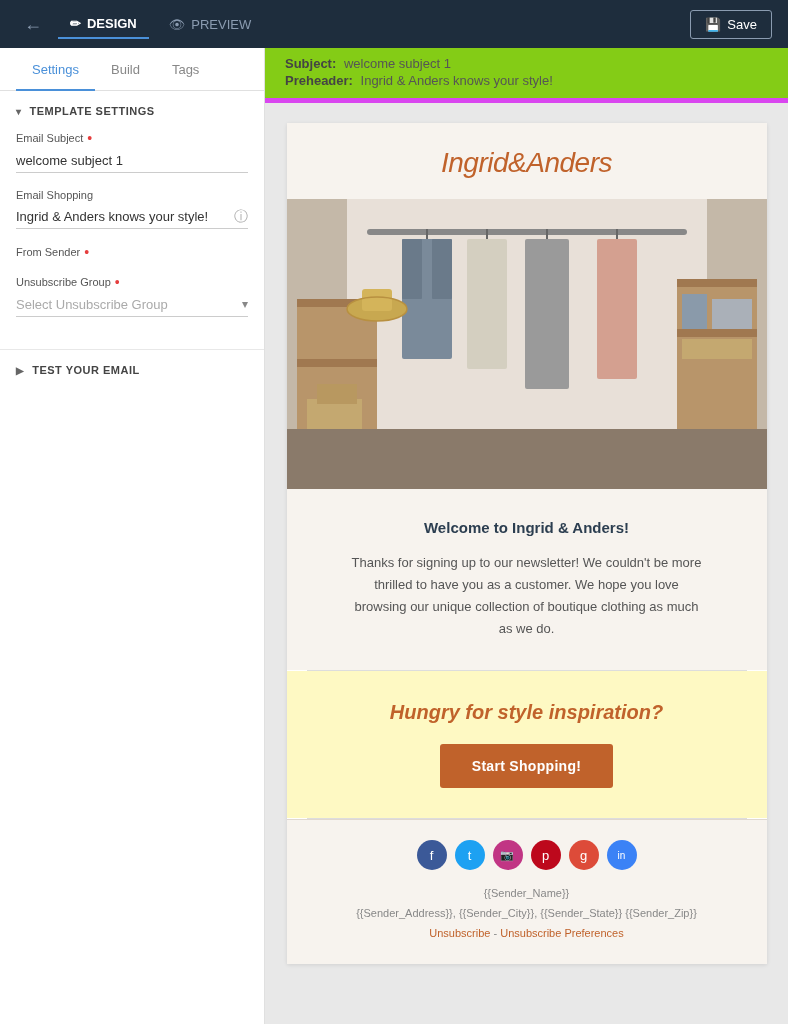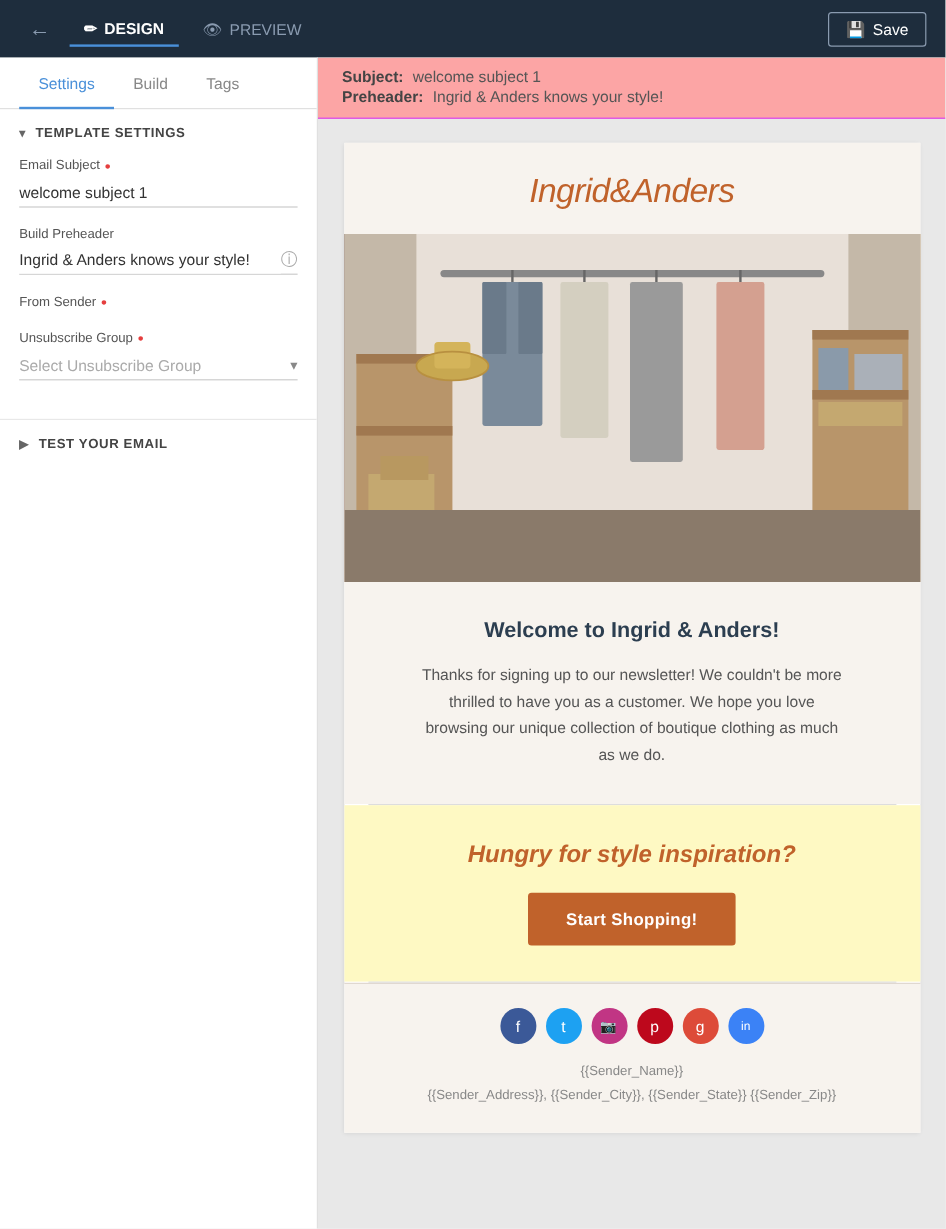--- a/index.html
+++ b/index.html
@@ -205,23 +205,23 @@
 
     
     .preview-area {
       flex: 1;
       background: #e8e8e8;
       overflow-y: auto;
     }
 
     
     .email-meta-bar {
-      background: #fca5a5;
+      background: #84cc16;
       padding: 8px 20px;
-      border-bottom: 1px solid #d946ef;
+      border-bottom: 5px solid #d946ef;
       font-size: 13px;
       color: #333;
     }
     .email-meta-bar .meta-row {
       margin-bottom: 2px;
     }
     .email-meta-bar .meta-label {
       font-weight: 600;
       color: #444;
       margin-right: 4px;
@@ -276,21 +276,21 @@
         linear-gradient(to right, #b8a090 0%, #c8b098 20%, #8a7060 35%, #d4b890 40%, #a09080 55%, #c8b4a0 65%, #b09878 80%, #c4a888 100%);
       position: relative;
     }
 
     .email-body {
       background: #f7f3ee;
       padding: 30px 40px;
       text-align: center;
     }
     .email-headline {
-      font-size: 18px;
+      font-size: 15px;
       font-weight: 700;
       color: #2c3e50;
       margin-bottom: 16px;
     }
     .email-body-text {
       font-size: 13px;
       color: #555;
       line-height: 1.7;
       max-width: 360px;
       margin: 0 auto;
@@ -414,21 +414,21 @@
       <div class="form-field">
         <div class="form-label">
           <span>Email Subject</span>
           <span class="required-dot">•</span>
         </div>
         <input class="form-input" type="text" value="welcome subject 1" style="">
       </div>
 
       <div class="form-field">
         <div class="form-label">
-          <span>Build Preheader</span>
+          <span>Email Shopping</span>
         </div>
         <div class="form-input-with-icon">
           <input type="text" value="Ingrid &amp; Anders knows your style!" style="">
           <span class="info-icon">ⓘ</span>
         </div>
       </div>
 
       <div class="form-field">
         <div class="form-label">
           <span>From Sender</span>
@@ -548,20 +548,25 @@
             <div class="social-icon facebook">f</div>
             <div class="social-icon twitter">t</div>
             <div class="social-icon instagram" style="font-size:11px;">📷</div>
             <div class="social-icon pinterest">p</div>
             <div class="social-icon google">g</div>
             <div class="social-icon linkedin" style="font-size:10px;">in</div>
           </div>
           <div class="footer-address">
             <div>{{Sender_Name}}</div>
             <div>{{Sender_Address}}, {{Sender_City}}, {{Sender_State}} {{Sender_Zip}}</div>
+            <div>
+              <a href="#">Unsubscribe</a>
+              <span> - </span>
+              <a href="#">Unsubscribe Preferences</a>
+            </div>
           </div>
         </div>
 
       </div>
     </div>
 
   </main>
 </div>
 
 </body></html>

